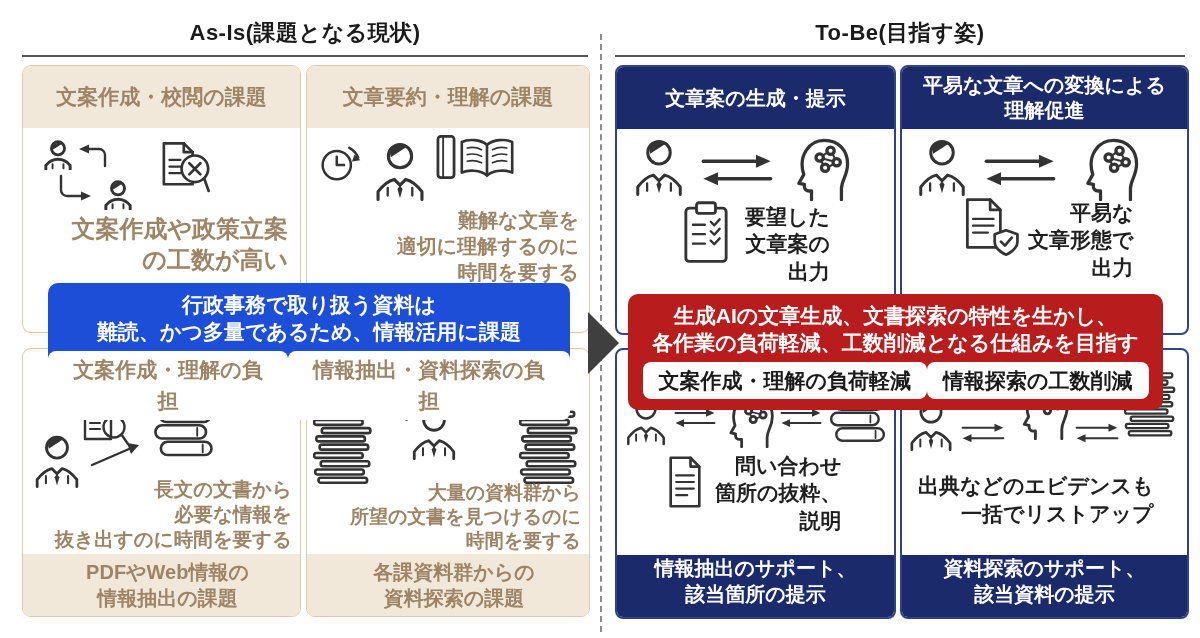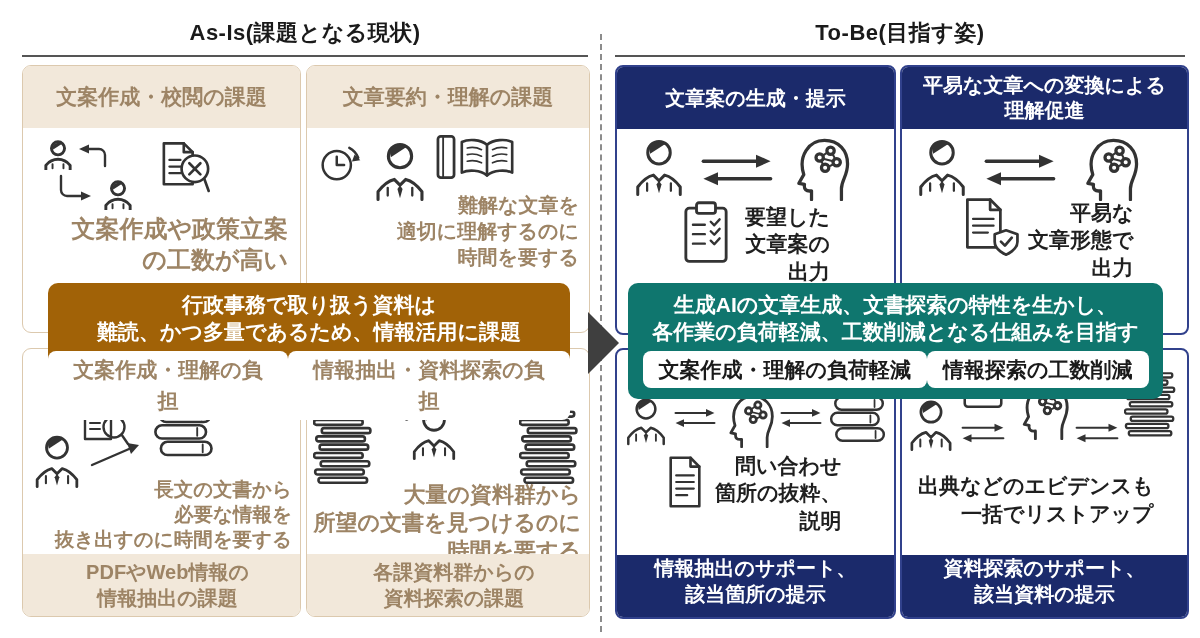--- a/index.html
+++ b/index.html
@@ -28,22 +28,22 @@
   .bbox .bd{position:relative;height:calc(100% - 62px);}
   .bbox .bd2{position:relative;height:calc(100% - 62px);}
   .bbox .ft{position:absolute;left:0;right:0;bottom:0;height:62px;background:#1b2a6b;
             display:flex;flex-direction:column;align-items:center;
             color:#fff;font-weight:bold;font-size:20px;line-height:1.32;text-align:center;}
   .txt-dark{position:absolute;color:#1f1f1f;font-weight:600;text-align:right;}
 
   
   .banner{position:absolute;top:283px;height:116px;border-radius:10px;z-index:5;
           text-align:center;color:#fff;font-weight:bold;box-sizing:border-box;padding-top:8px;}
-  .banner-tan{left:48px;width:522px;background:#a16207;}
-  .banner-blue{left:628px;width:535px;background:#0f766e;}
+  .banner-tan{left:48px;width:522px;background:#1d4ed8;}
+  .banner-blue{left:628px;width:535px;background:#b91c1c;margin-top:11px;}
   .banner .bl{font-size:21px;line-height:1.3;}
   .pills{display:flex;justify-content:center;margin-top:5px;}
   .pill{background:#fff;border-radius:8px;padding:3px 16px;font-size:21px;font-weight:bold;line-height:1.5;}
   .pill-tan{color:#9d8465;}
   .pill-blue{color:#1a1a1a;min-width:180px;text-align:center;}
 
   .big-arrow{position:absolute;left:588px;top:312px;width:0;height:0;z-index:6;
              border-top:31px solid transparent;border-bottom:31px solid transparent;
              border-left:31px solid #3f3f3f;}
 
@@ -192,21 +192,21 @@
         </svg>
       <svg class="icon" style="left:62px;top:12px;" width="62" height="62" viewBox="0 0 48 48">
           <use href="#s-person" width="48" height="48"></use>
         </svg>
       <svg class="icon" style="left:128px;top:6px;" width="22" height="46" viewBox="0 0 18 40">
           <use href="#s-book1" width="18" height="40"></use>
         </svg>
       <svg class="icon" style="left:150px;top:8px;" width="60" height="46" viewBox="0 0 54 42">
           <use href="#s-openbook" width="54" height="42"></use>
         </svg>
-      <div class="txt-brown" style="right:10px;top:64px;font-size:20px;line-height:1.3;">
+      <div class="txt-brown" style="right:10px;top:79px;font-size:20px;line-height:1.3;">
         <div>難解な文章を</div>
         <div>適切に理解するのに</div>
         <div>時間を要する</div>
       </div>
     </div>
   </div>
 
   <div class="banner banner-tan">
     <div class="bl">行政事務で取り扱う資料は</div>
     <div class="bl">難読、かつ多量であるため、情報活用に課題</div>
@@ -247,21 +247,21 @@
     <div class="bd2">
       <svg class="icon" style="left:6px;top:52px;" width="64" height="94" viewBox="0 0 58 68">
           <use href="#s-papers" width="58" height="68"></use>
         </svg>
       <svg class="icon" style="left:92px;top:54px;" width="70" height="58" viewBox="0 0 60 50">
           <use href="#s-sweat" width="60" height="50"></use>
         </svg>
       <svg class="icon" style="left:212px;top:52px;" width="64" height="94" viewBox="0 0 58 68">
           <use href="#s-papers" width="58" height="68"></use>
         </svg>
-      <div class="txt-brown" style="right:8px;top:132px;font-size:22px;line-height:1.27;">
+      <div class="txt-brown" style="right:8px;top:132px;font-size:19px;line-height:1.27;">
         <div>大量の資料群から</div>
         <div>所望の文書を見つけるのに</div>
         <div>時間を要する</div>
       </div>
     </div>
     <div class="ft">
       <div>各課資料群からの</div>
       <div>資料探索の課題</div>
     </div>
   </div>

